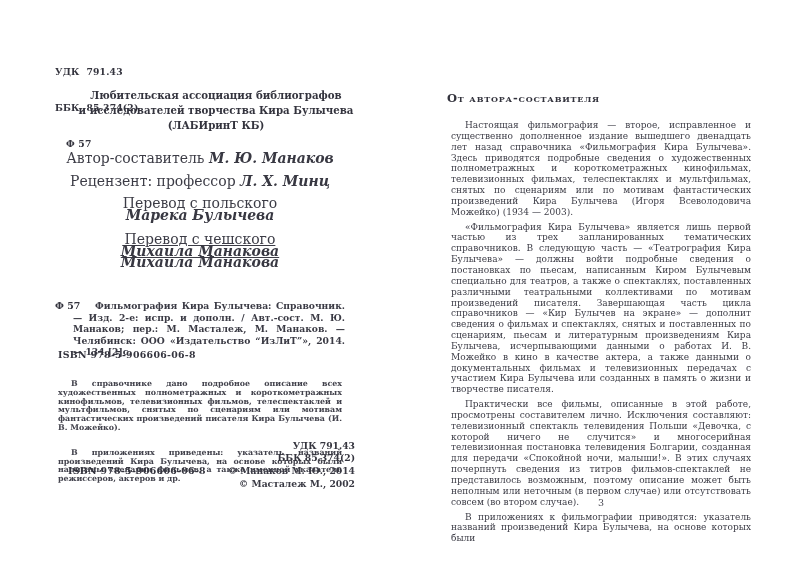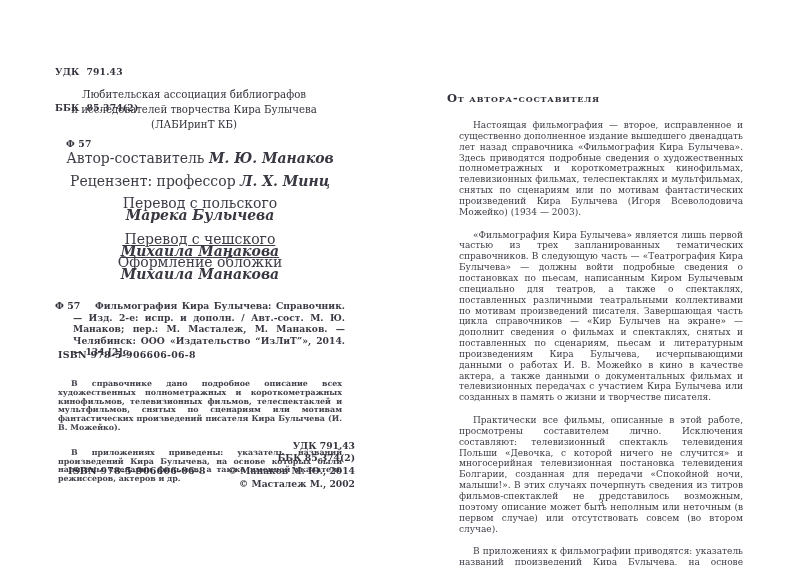--- a/index.html
+++ b/index.html
@@ -36,24 +36,24 @@
     line-height: 12px;
     font-weight: 700;
     color: #34343e;
     letter-spacing: 0.2px;
     white-space: pre;
   }
   .udk-top .code-line { margin-left: 11px; }
 
   .association {
     position: absolute;
-    left: 7px; top: 46px;
+    left: 29px; top: 46px;
     width: 290px;
     text-align: center;
-    font-weight: 400;
+    font-weight: 700;
     font-size: 10.2px;
     line-height: 14.8px;
     color: #33333d;
   }
 
   .credit {
     position: absolute;
     left: 13px;
     width: 290px;
     text-align: center;
@@ -165,21 +165,21 @@
     font-variant: small-caps;
     font-weight: 700;
     font-size: 11.5px;
     letter-spacing: 0.8px;
     color: #32323c;
   }
   .body-text {
     margin-top: 15px;
   }
   .body-text p {
-    margin: 12px;
+    margin: 4px;
     text-indent: 14px;
     text-align: justify;
     font-size: 9px;
     line-height: 10.85px;
     font-weight: 500;
     color: #3c3c46;
   }
   .page-number {
     position: absolute;
     left: 0; top: 409px;
@@ -222,21 +222,20 @@
       <div>Перевод с польского</div>
       <div class="name">Марека Булычева</div>
     </div>
 
     <div class="credit credit-4">
       <div>Перевод с чешского</div>
       <div class="name">Михаила Манакова</div>
     </div>
 
     <div class="credit credit-5">
-      <div>Оформление обложки</div>
       <div class="name">Михаила Манакова</div>
     </div>
 
     <div class="cip">
       <div class="cip-label">Ф 57</div>
       <div class="cip-text">Фильмография Кира Булычева: Справочник. — Изд. 2-е: испр. и дополн. / Авт.-сост. М. Ю. Манаков; пер.: М. Масталеж, М. Манаков. — Челябинск: ООО «Издательство “ИзЛиТ”», 2014. — 134,[2]с.</div>
     </div>
 
     <div class="isbn-top">ISBN 978-5-906606-06-8</div>
 

